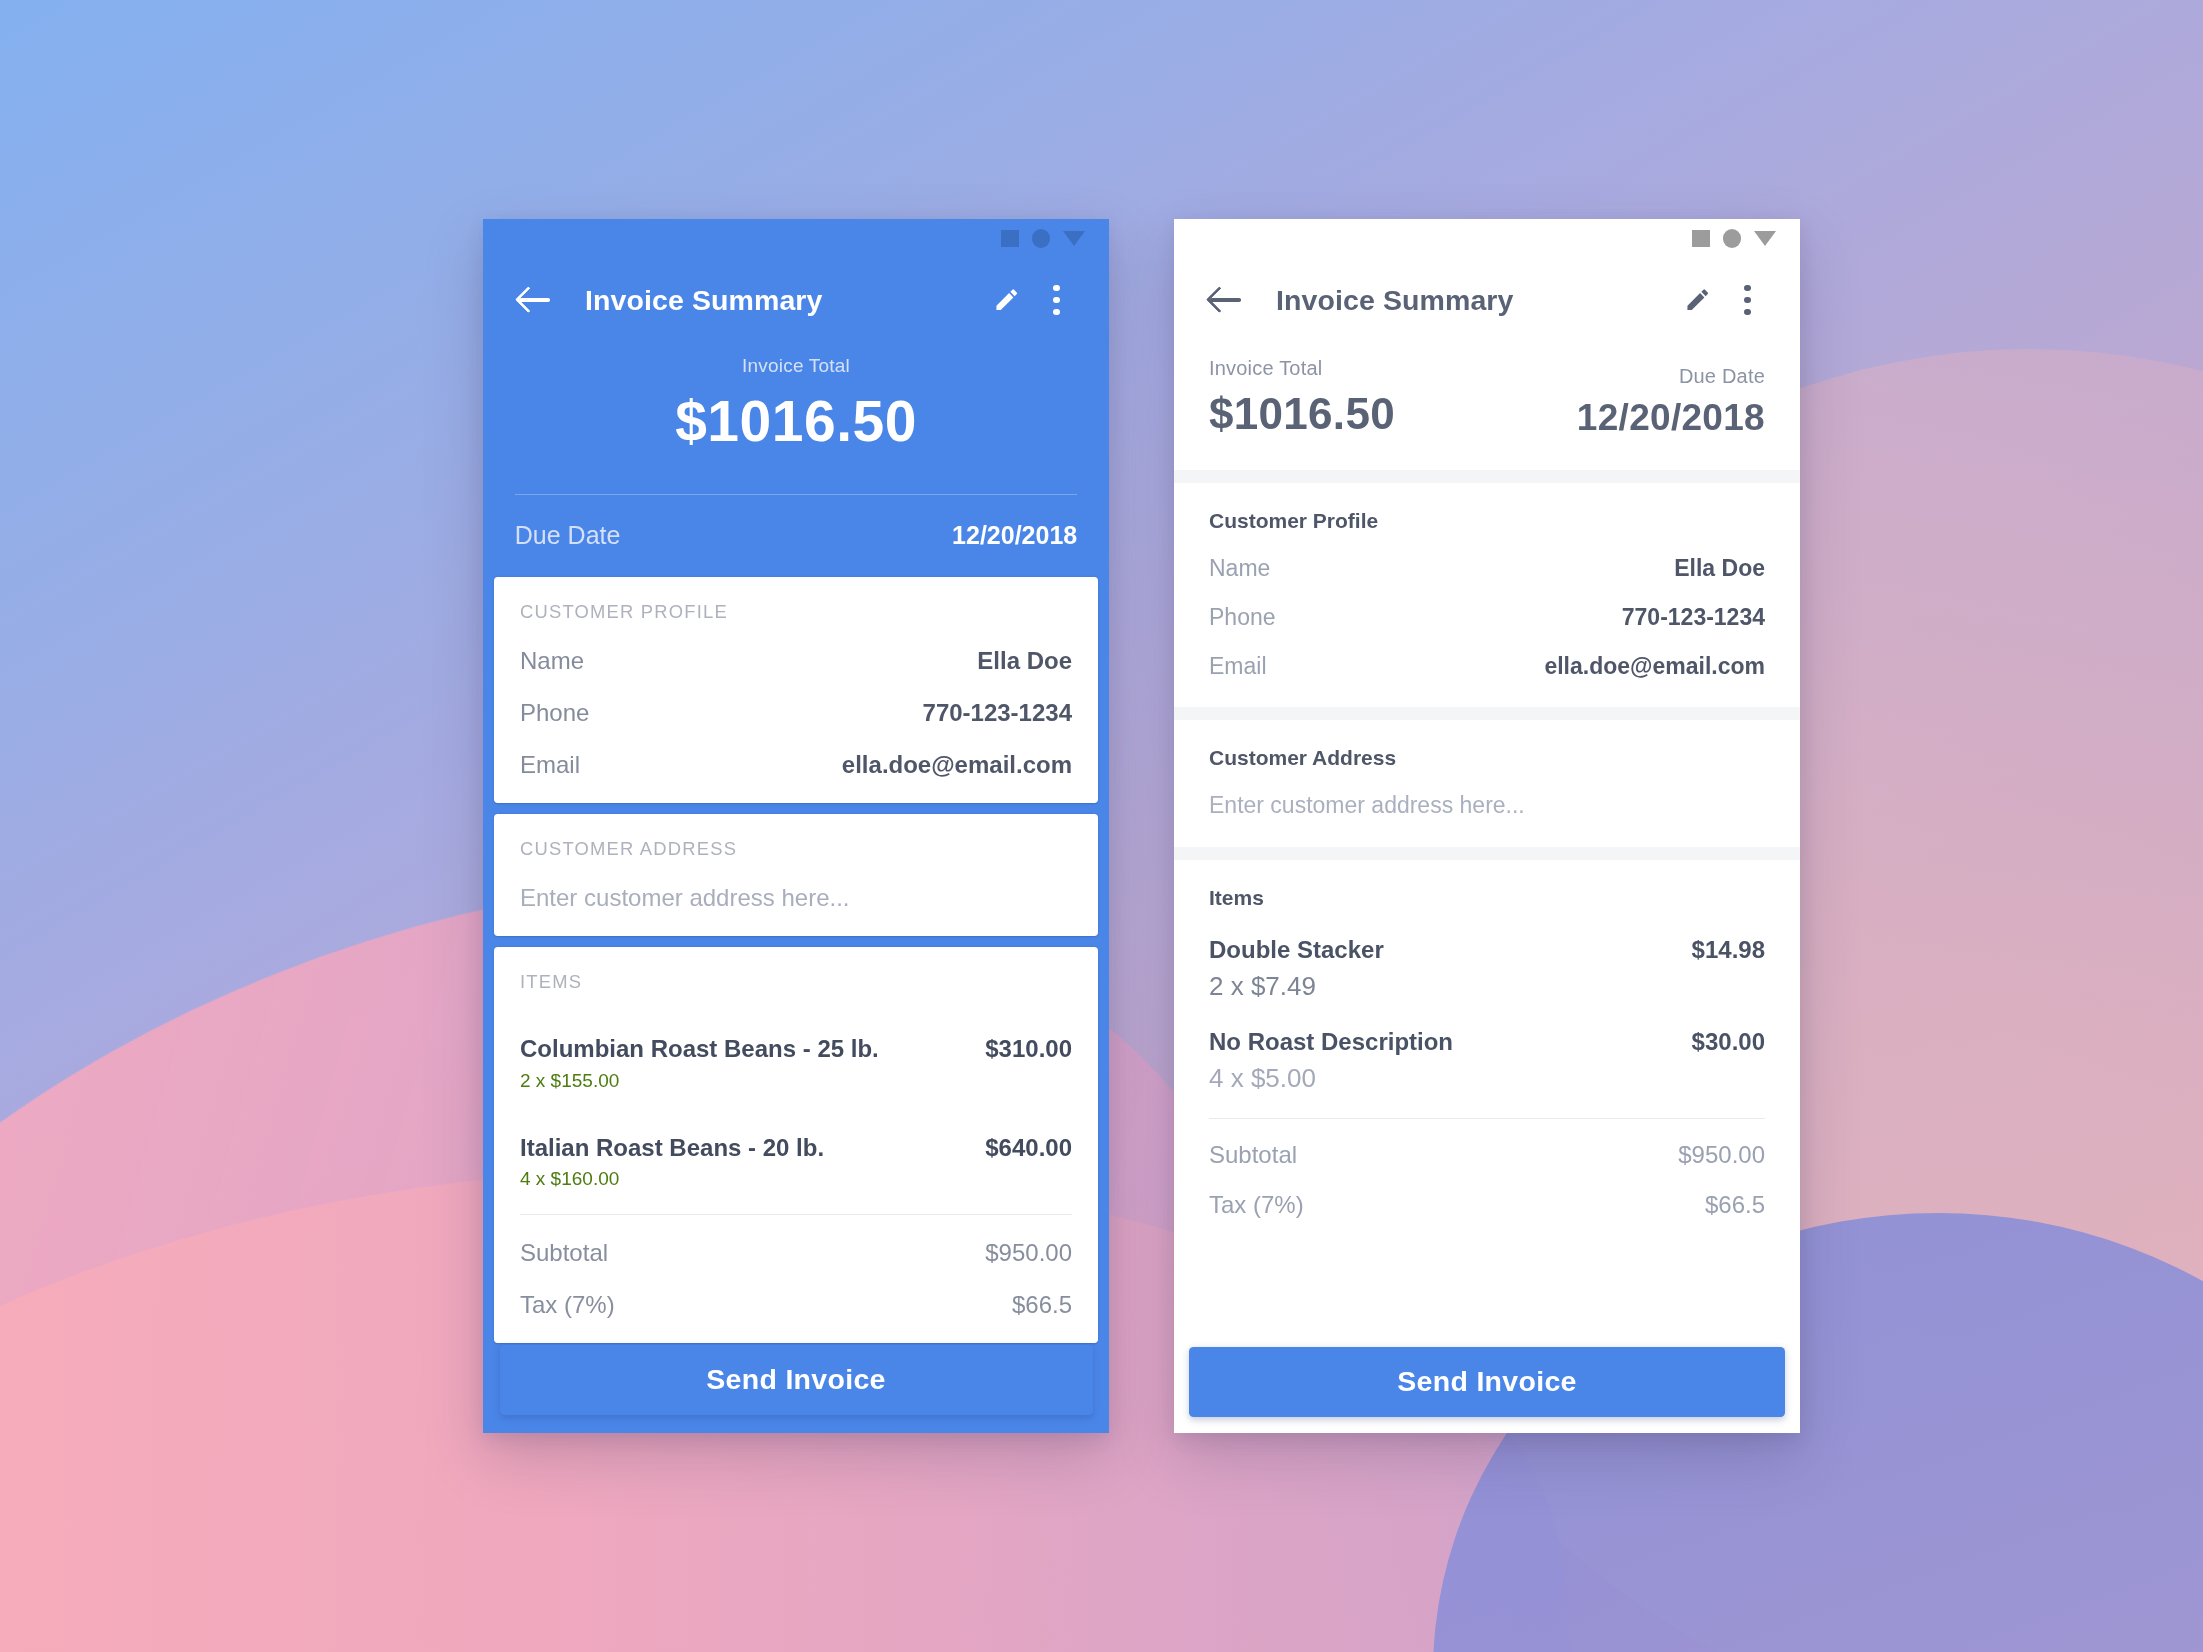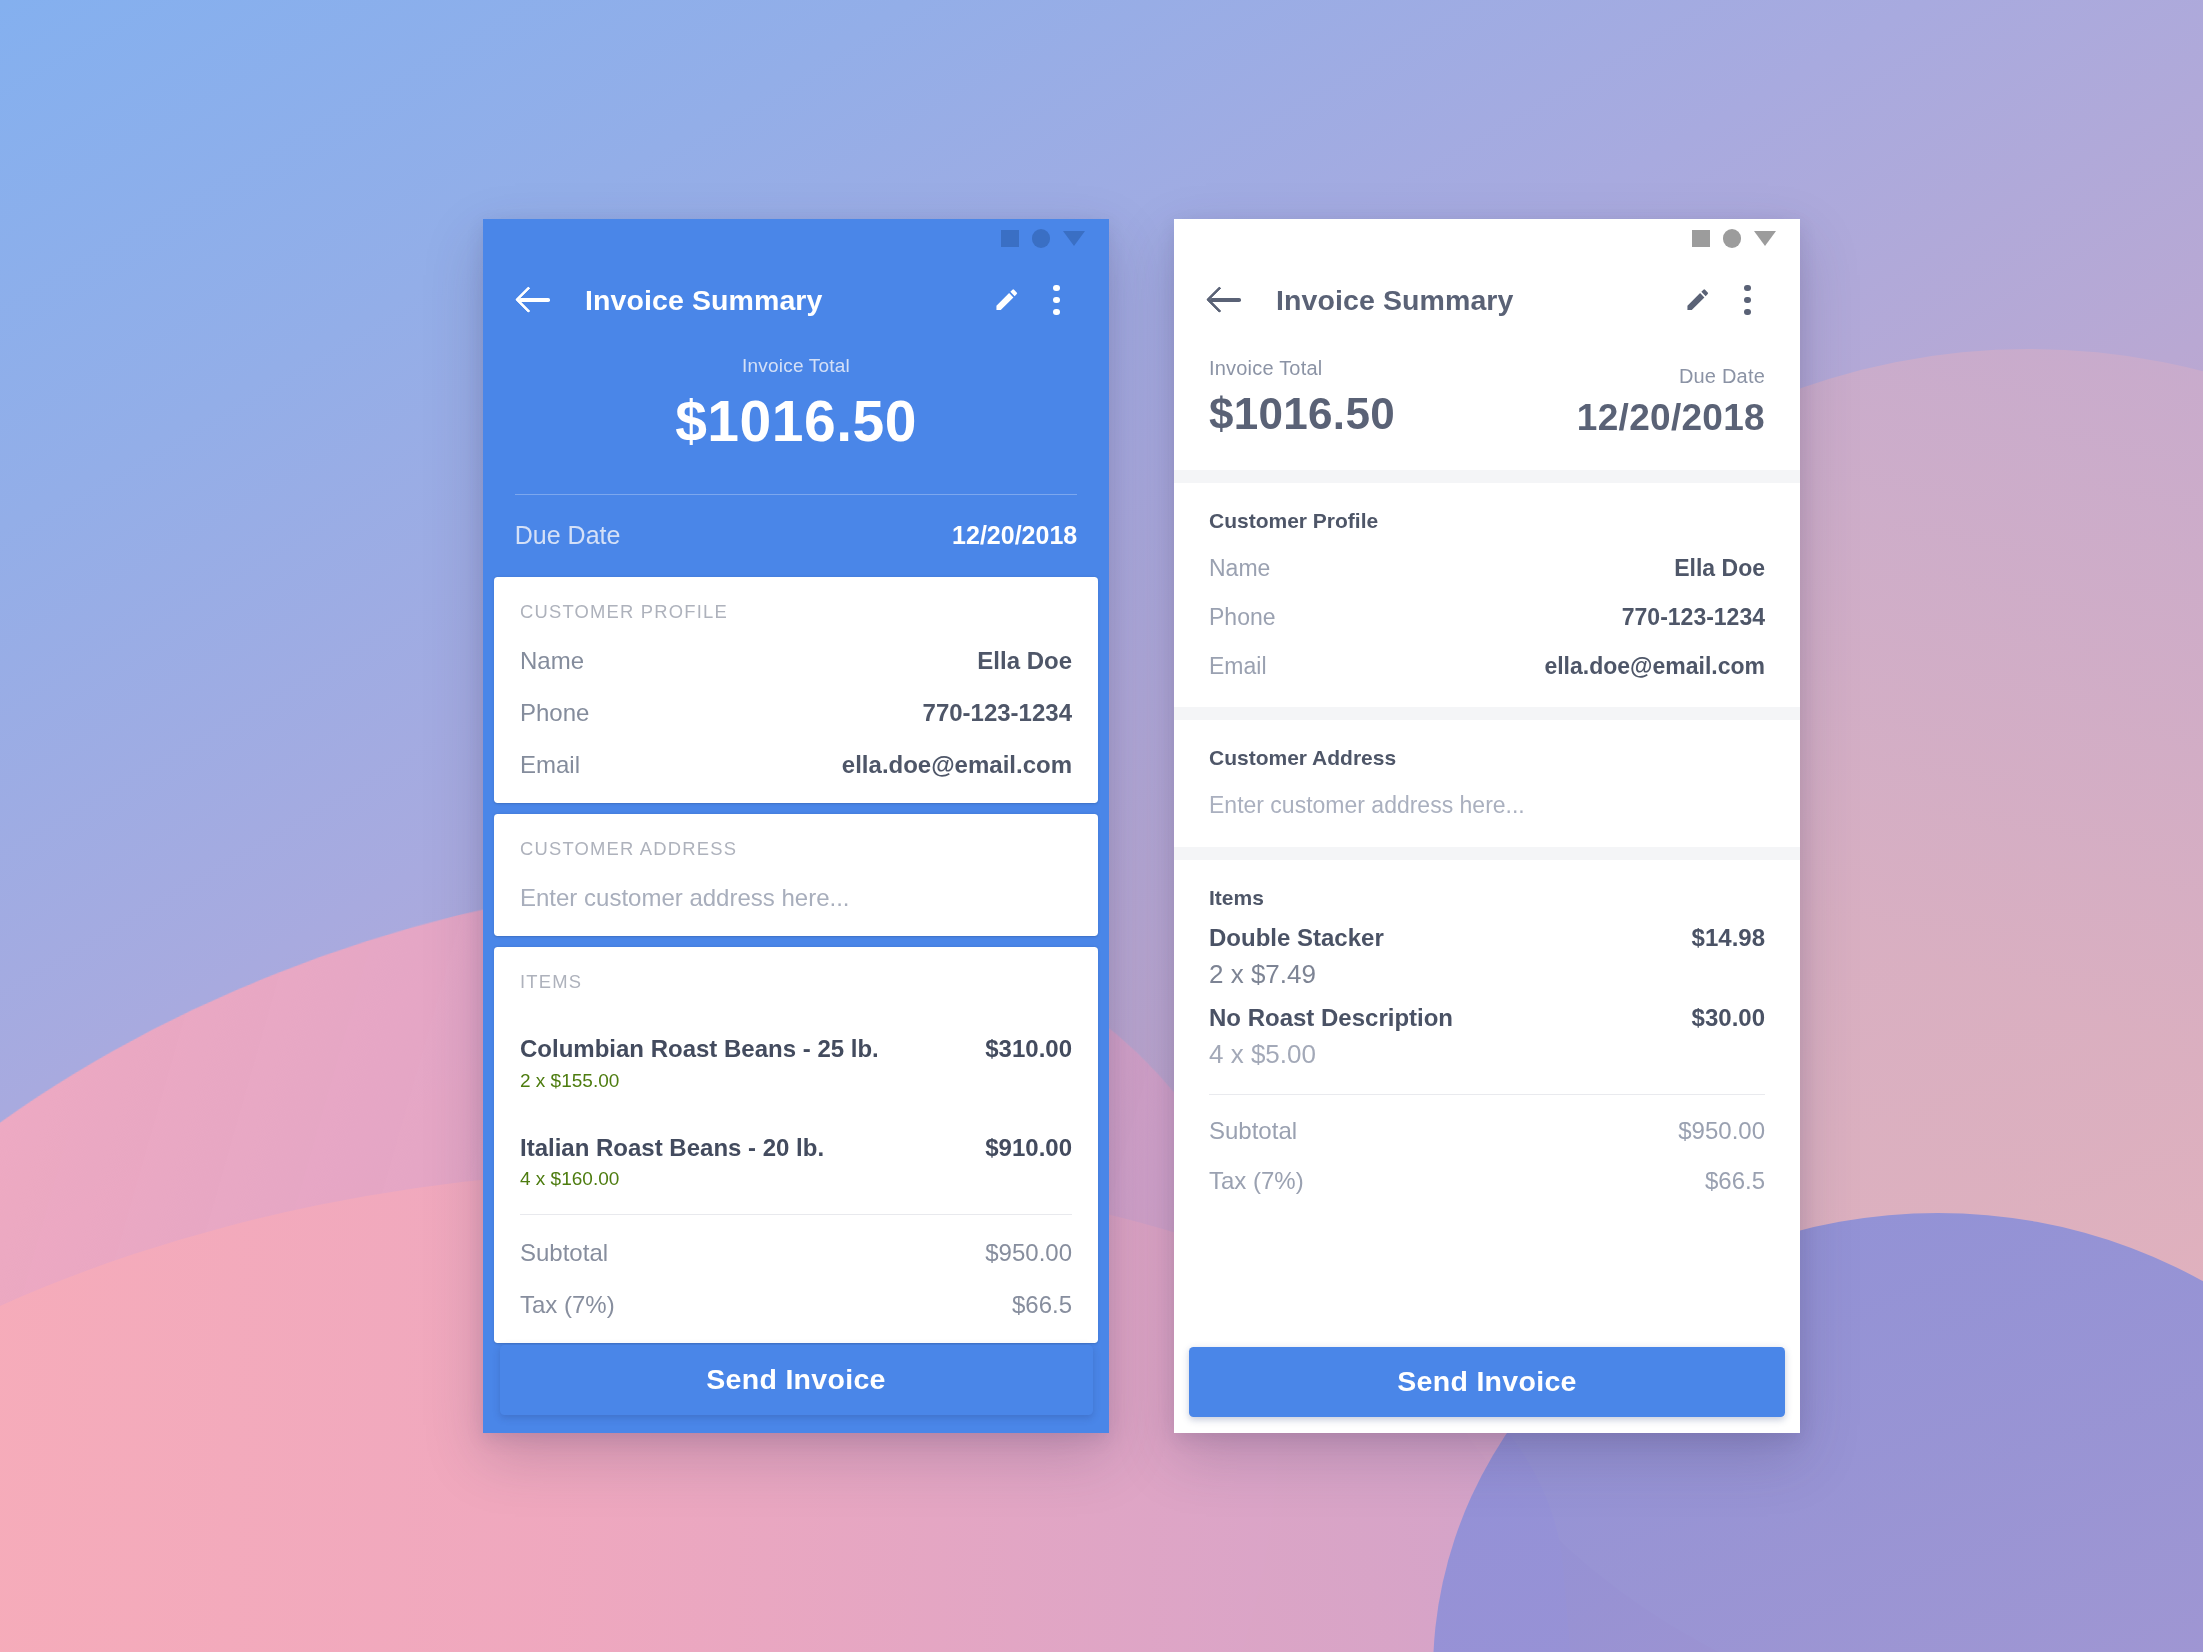--- a/index.html
+++ b/index.html
@@ -178,21 +178,21 @@
 
   .divider-band { height:13px; background:#f4f5f7; flex:0 0 auto; }
 
   .wsection { padding:26px 35px 27.5px; flex:0 0 auto; }
   .wsection .sect-head { font-size:21px; color:#4e5668; font-weight:700; }
   .wkv { display:flex; justify-content:space-between; align-items:baseline; margin-top:22px; }
   .wkv .k { font-size:23px; color:#9aa1b1; }
   .wkv .v { font-size:23px; color:#4e5668; font-weight:700; }
   .waddr { font-size:23px; color:#aab0bf; margin-top:22px; }
 
-  .witem { display:flex; justify-content:space-between; align-items:baseline; margin-top:14px; }
+  .witem { display:flex; justify-content:space-between; align-items:baseline; margin-top:26px; }
   .witem .nm { font-size:24px; color:#4a5265; font-weight:700; }
   .witem .amt { font-size:24px; color:#4a5265; font-weight:700; }
   .witem-sub { font-size:26px; color:#7d8494; margin-top:7.3px; }
   .witem-sub.muted { color:#a3a9b8; }
   .whr { height:0.9px; background:#e9eaee; margin-top:24px; }
   .wtot { display:flex; justify-content:space-between; align-items:baseline; margin-top:22px; }
   .wtot .k { font-size:24px; color:#9aa1b1; }
   .wtot .v { font-size:24px; color:#9aa1b1; }
 
   
@@ -289,21 +289,21 @@
           <div class="item-row">
             <span class="nm">Columbian Roast Beans - 25 lb.</span>
             <span class="amt">$310.00</span>
           </div>
           <div class="item-sub">2 x $155.00</div>
         </div>
 
         <div>
           <div class="item-row">
             <span class="nm">Italian Roast Beans - 20 lb.</span>
-            <span class="amt">$910.00</span>
+            <span class="amt">$640.00</span>
           </div>
           <div class="item-sub">4 x $160.00</div>
         </div>
 
         <div class="items-hr"></div>
 
         <div class="tot-row">
           <span class="k">Subtotal</span>
           <span class="v">$950.00</span>
         </div>

